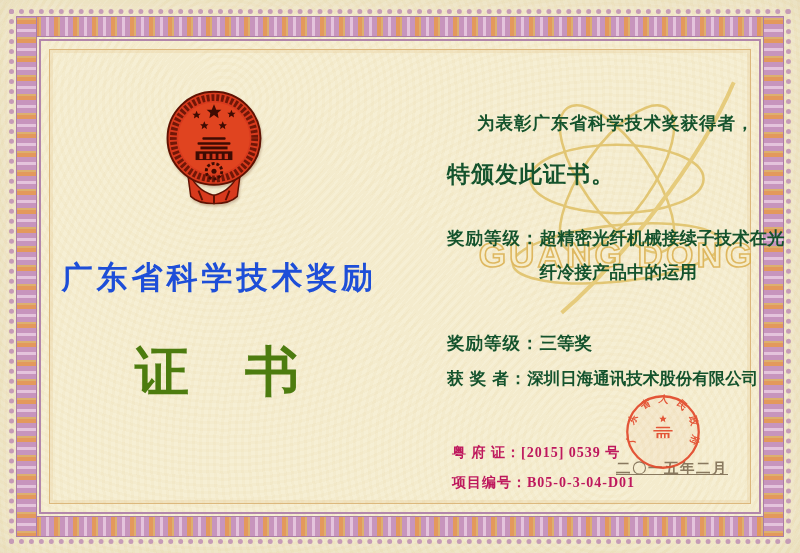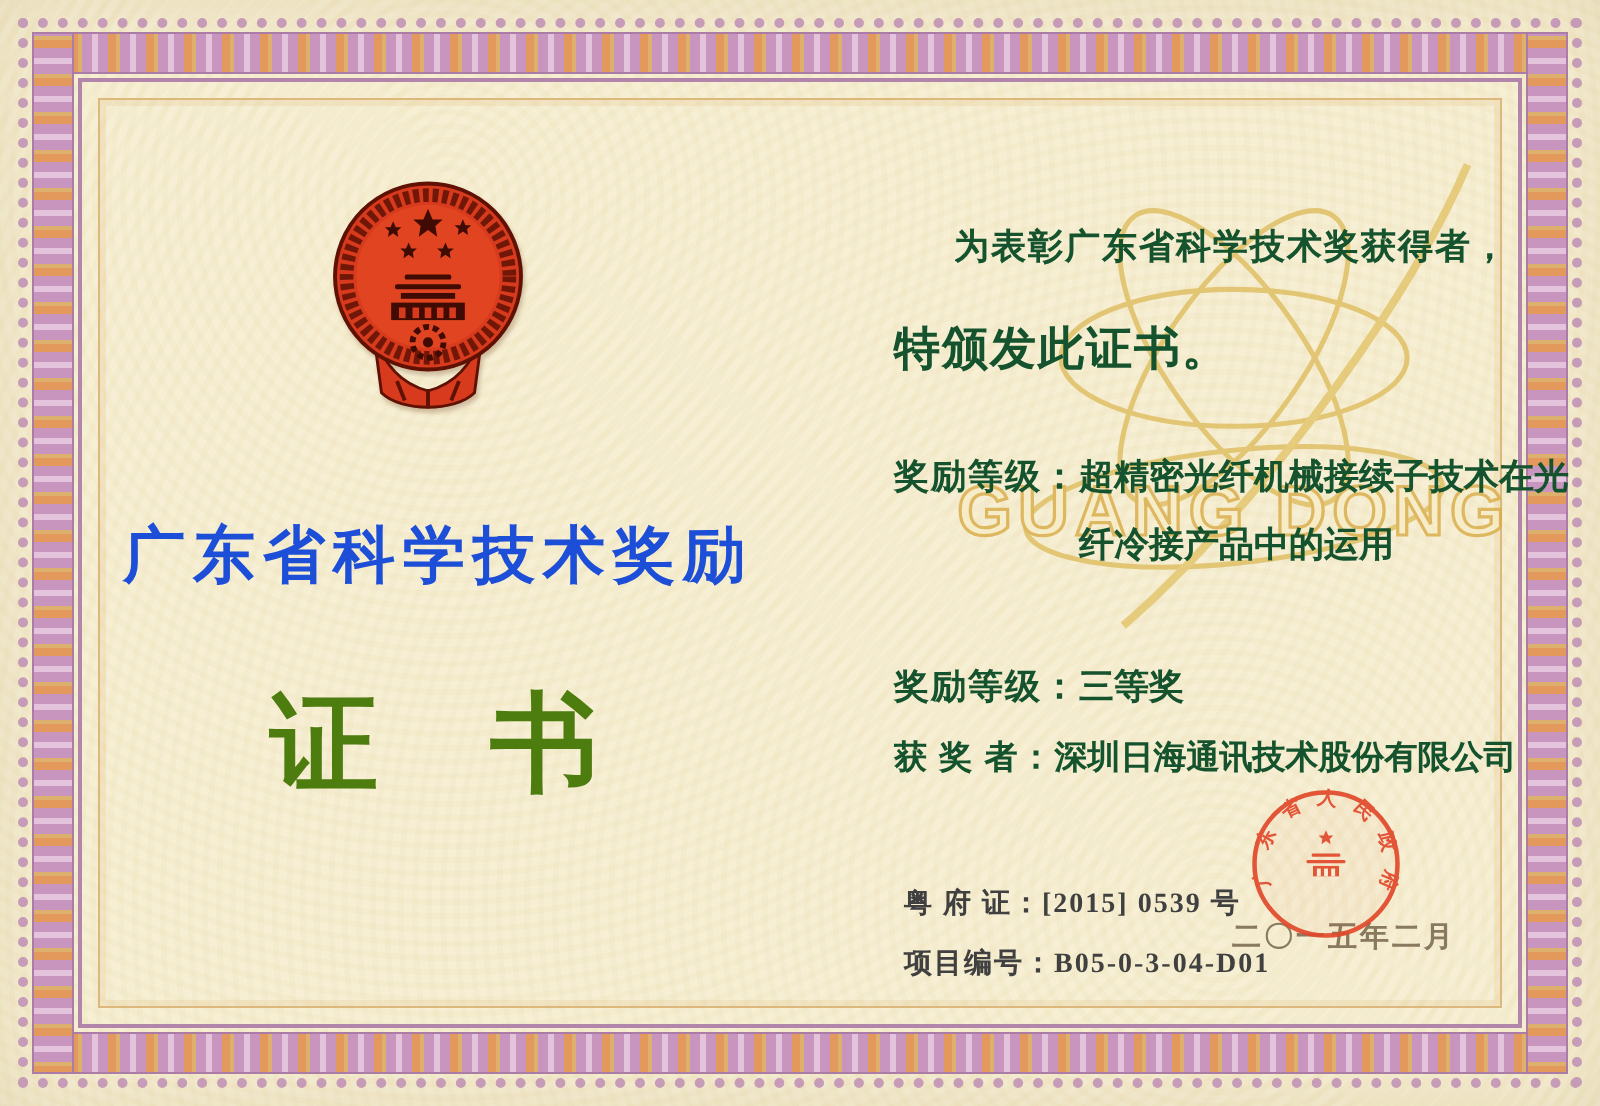--- a/index.html
+++ b/index.html
@@ -50,30 +50,30 @@
   
   .rt{position:absolute;z-index:3;color:#14532d;font-weight:700;}
   .intro1{left:477px;top:111px;font-size:17.5px;letter-spacing:1px;}
   .intro2{left:447px;top:146px;font-size:23px;letter-spacing:1px;margin-top:13px;}
   .field{display:flex;align-items:flex-start;line-height:34px;font-size:17.5px;}
   .field .lbl{flex:none;letter-spacing:1px;}
   .f-project{left:447px;top:221px;width:342px;}
   .f-project .val{width:266px;}
   .f-grade{left:447px;top:295px;margin-top:31px;}
   .f-winner{left:447px;top:367px;font-size:16.5px;line-height:24px;}
-  .nums{font-size:14px;letter-spacing:1px;line-height:19px;color:#404040;}
+  .nums{font-size:14px;letter-spacing:1px;line-height:19px;color:#be185d;}
   .f-certno{left:452px;top:443px;}
   .f-projno{left:452px;top:462px;margin-top:11px;}
   
   .watermark{position:absolute;left:466px;top:66px;width:302px;height:252px;z-index:1;opacity:.8;}
   .wm-text{font-family:"Liberation Sans", sans-serif;font-weight:700;letter-spacing:3px;}
   
   .seal{position:absolute;left:624px;top:393px;width:78px;height:78px;z-index:4;opacity:.92;}
   .seal-date{position:absolute;left:616px;top:459px;z-index:3;
-    font-size:14.5px;letter-spacing:1.5px;color:#89795f;font-weight:700;}
+    font-size:14.5px;letter-spacing:1.5px;color:#89795f;font-weight:700;text-decoration:underline;}
 </style>
 </head>
 <body>
 
 <div class="stage">
 
   <div class="lace"></div>
   <div class="band h top"></div>
   <div class="band h bottom"></div>
   <div class="band v left"></div>

